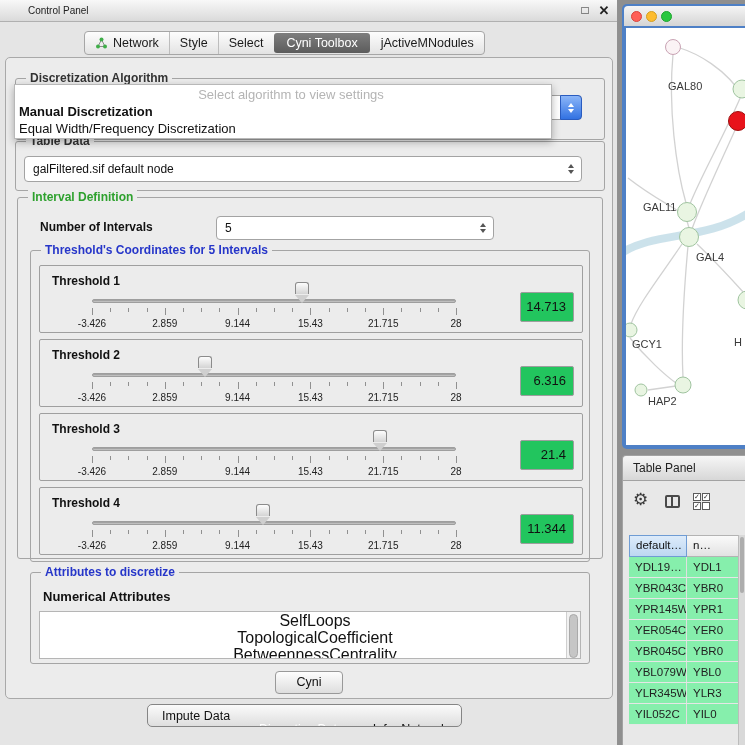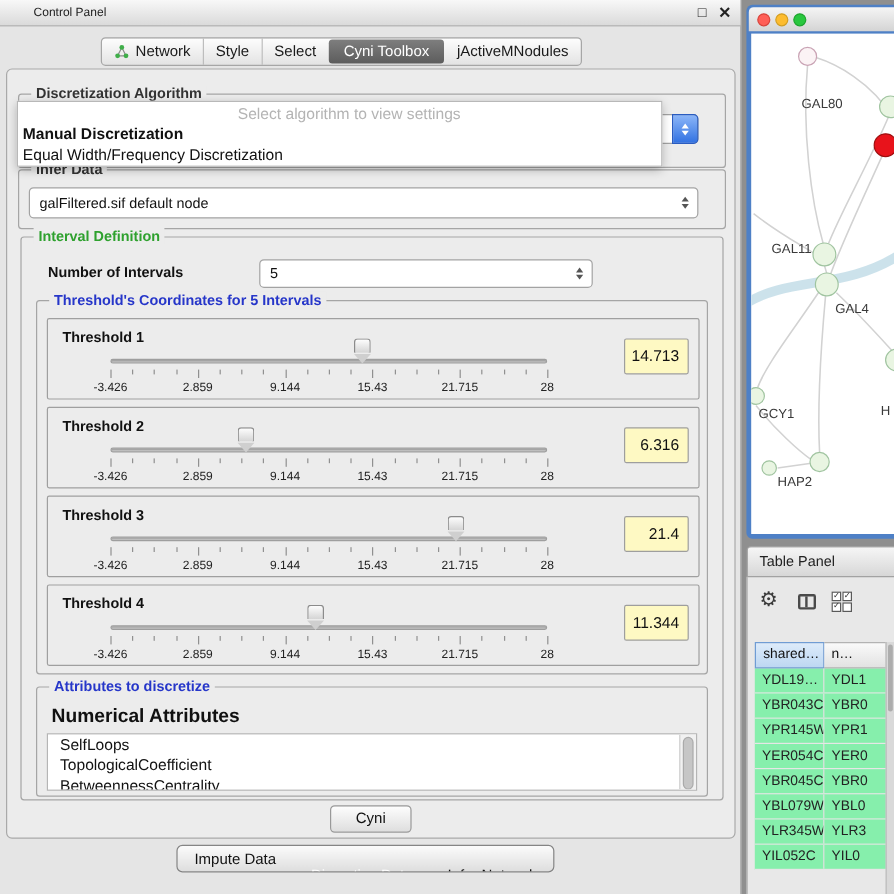--- a/index.html
+++ b/index.html
@@ -49,26 +49,26 @@
 .thr-label{position:absolute;left:12px;top:8px;font-size:12px;font-weight:bold;color:#111;}
 .slider-wrap{position:absolute;left:52px;top:0;width:364px;height:68px;}
 .track{position:absolute;left:0;right:0;top:33px;height:4px;background:#c3c3c3;border:1px solid #9e9e9e;border-radius:3px;box-shadow:inset 0 1px 1px rgba(0,0,0,.18);}
 .thumb{position:absolute;top:16px;width:14px;height:12px;transform:translateX(-50%);background:linear-gradient(#fdfdfd,#d4d4d4);border:1px solid #8b8b8b;border-bottom:none;border-radius:3px 3px 0 0;z-index:2;}
 .thumb::after{content:"";position:absolute;left:-1px;top:12px;width:0;height:0;border-left:7px solid transparent;border-right:7px solid transparent;border-top:8px solid #cfcfcf;}
 .ruler{position:absolute;left:0;right:0;top:42px;height:8px;}
 .tick{position:absolute;top:0;width:1px;height:4px;background:#909090;}
 .tick.major{height:7px;}
 .scale{position:absolute;left:0;right:0;top:52px;height:12px;font-size:10px;color:#222;}
 .sc{position:absolute;transform:translateX(-50%);white-space:nowrap;}
-.thr-value{position:absolute;right:8px;top:16px;width:54px;height:30px;background:#fef9c3;border:1px solid #9e9e9e;border-radius:2px;font-size:13px;color:#111;text-align:right;line-height:28px;padding-right:7px;}
-
-
-#num-attr-label{position:absolute;left:12px;top:16px;font-size:16px;font-weight:bold;color:#111;}
+.thr-value{position:absolute;right:8px;top:26px;width:54px;height:30px;background:#22c55e;border:1px solid #9e9e9e;border-radius:2px;font-size:13px;color:#111;text-align:right;line-height:28px;padding-right:7px;}
+
+
+#num-attr-label{position:absolute;left:12px;top:16px;font-size:13px;font-weight:bold;color:#111;}
 #attr-list{position:absolute;left:8px;right:8px;top:38px;bottom:4px;background:#fff;border:1px solid #b5b5b5;overflow:hidden;}
-.attr-item{font-size:13px;line-height:17px;padding-left:10px;color:#111;white-space:nowrap;}
+.attr-item{font-size:16px;line-height:17px;padding-left:10px;color:#111;white-space:nowrap;text-align:center;}
 #attr-scroll{position:absolute;right:0;top:0;bottom:0;width:14px;background:#f1f1f1;border-left:1px solid #cfcfcf;}
 #attr-thumb{position:absolute;left:2px;right:2px;top:2px;height:44px;background:#c6c6c6;border:1px solid #aaa;border-radius:5px;}
 
 
 #apply-btn{position:absolute;left:50%;transform:translateX(-50%);top:613px;width:68px;height:23px;background:linear-gradient(#fdfdfd,#dedede);border:1px solid #999;border-radius:4px;font-size:12.5px;color:#111;text-align:center;line-height:21px;}
 #bottom-tabs{position:absolute;left:147px;top:704px;height:23px;display:flex;border:1px solid #858585;border-radius:5px;overflow:hidden;background:linear-gradient(#fbfbfb,#dedede);font-size:12.5px;}
 .btab{display:flex;align-items:center;padding:0 14px;color:#111;white-space:nowrap;}
 .btab.sep{border-left:1px solid #979797;margin-top:24px;}
 .btab.active{background:linear-gradient(#757575,#585858);color:#fff;}
 
@@ -145,31 +145,31 @@
       <div class="combo" style="left:8px;top:16px;width:558px;height:25px;">
         <span class="combo-text"></span>
         <span class="blue-cap">
           <i class="arrow-up"></i>
             <i class="arrow-dn"></i>
         </span>
       </div>
     </div>
 
     <div class="group" style="left:9px;top:83px;width:590px;height:50px;">
-      <span class="group-title">Infer Data</span>
+      <span class="group-title">Table Data</span>
       <div class="combo" style="left:8px;top:14px;width:558px;height:26px;">
         <span class="combo-text">galFiltered.sif default node</span>
         <span class="stepper">
           <i class="arrow-up"></i>
             <i class="arrow-dn"></i>
         </span>
       </div>
     </div>
 
-    <div class="group" style="left:11px;top:139px;width:586px;height:470px;">
+    <div class="group" style="left:11px;top:139px;width:586px;height:362px;">
       <span class="group-title green">Interval Definition</span>
 
       <span style="position:absolute;left:22px;top:22px;font-size:12px;font-weight:bold;color:#111;">Number of Intervals</span>
       <div class="combo" style="left:198px;top:18px;width:278px;height:24px;">
         <span class="combo-text">5</span>
         <span class="stepper">
           <i class="arrow-up"></i>
             <i class="arrow-dn"></i>
         </span>
       </div>
@@ -427,21 +427,21 @@
   <span id="cols-icon"></span>
   <span id="checks-icon">
     <span class="chk">✓</span>
     <span class="chk">✓</span>
     <span class="chk">✓</span>
     <span class="chk"></span>
   </span>
 
   <div id="tp-table">
     <div class="tp-header">
-      <div class="th1">shared…</div>
+      <div class="th1">default…</div>
       <div class="th2">n…</div>
     </div>
     <div class="tp-row">
       <div class="td1">YDL19…</div>
       <div class="td2">YDL1</div>
     </div>
     <div class="tp-row">
       <div class="td1">YBR043C</div>
       <div class="td2">YBR0</div>
     </div>

